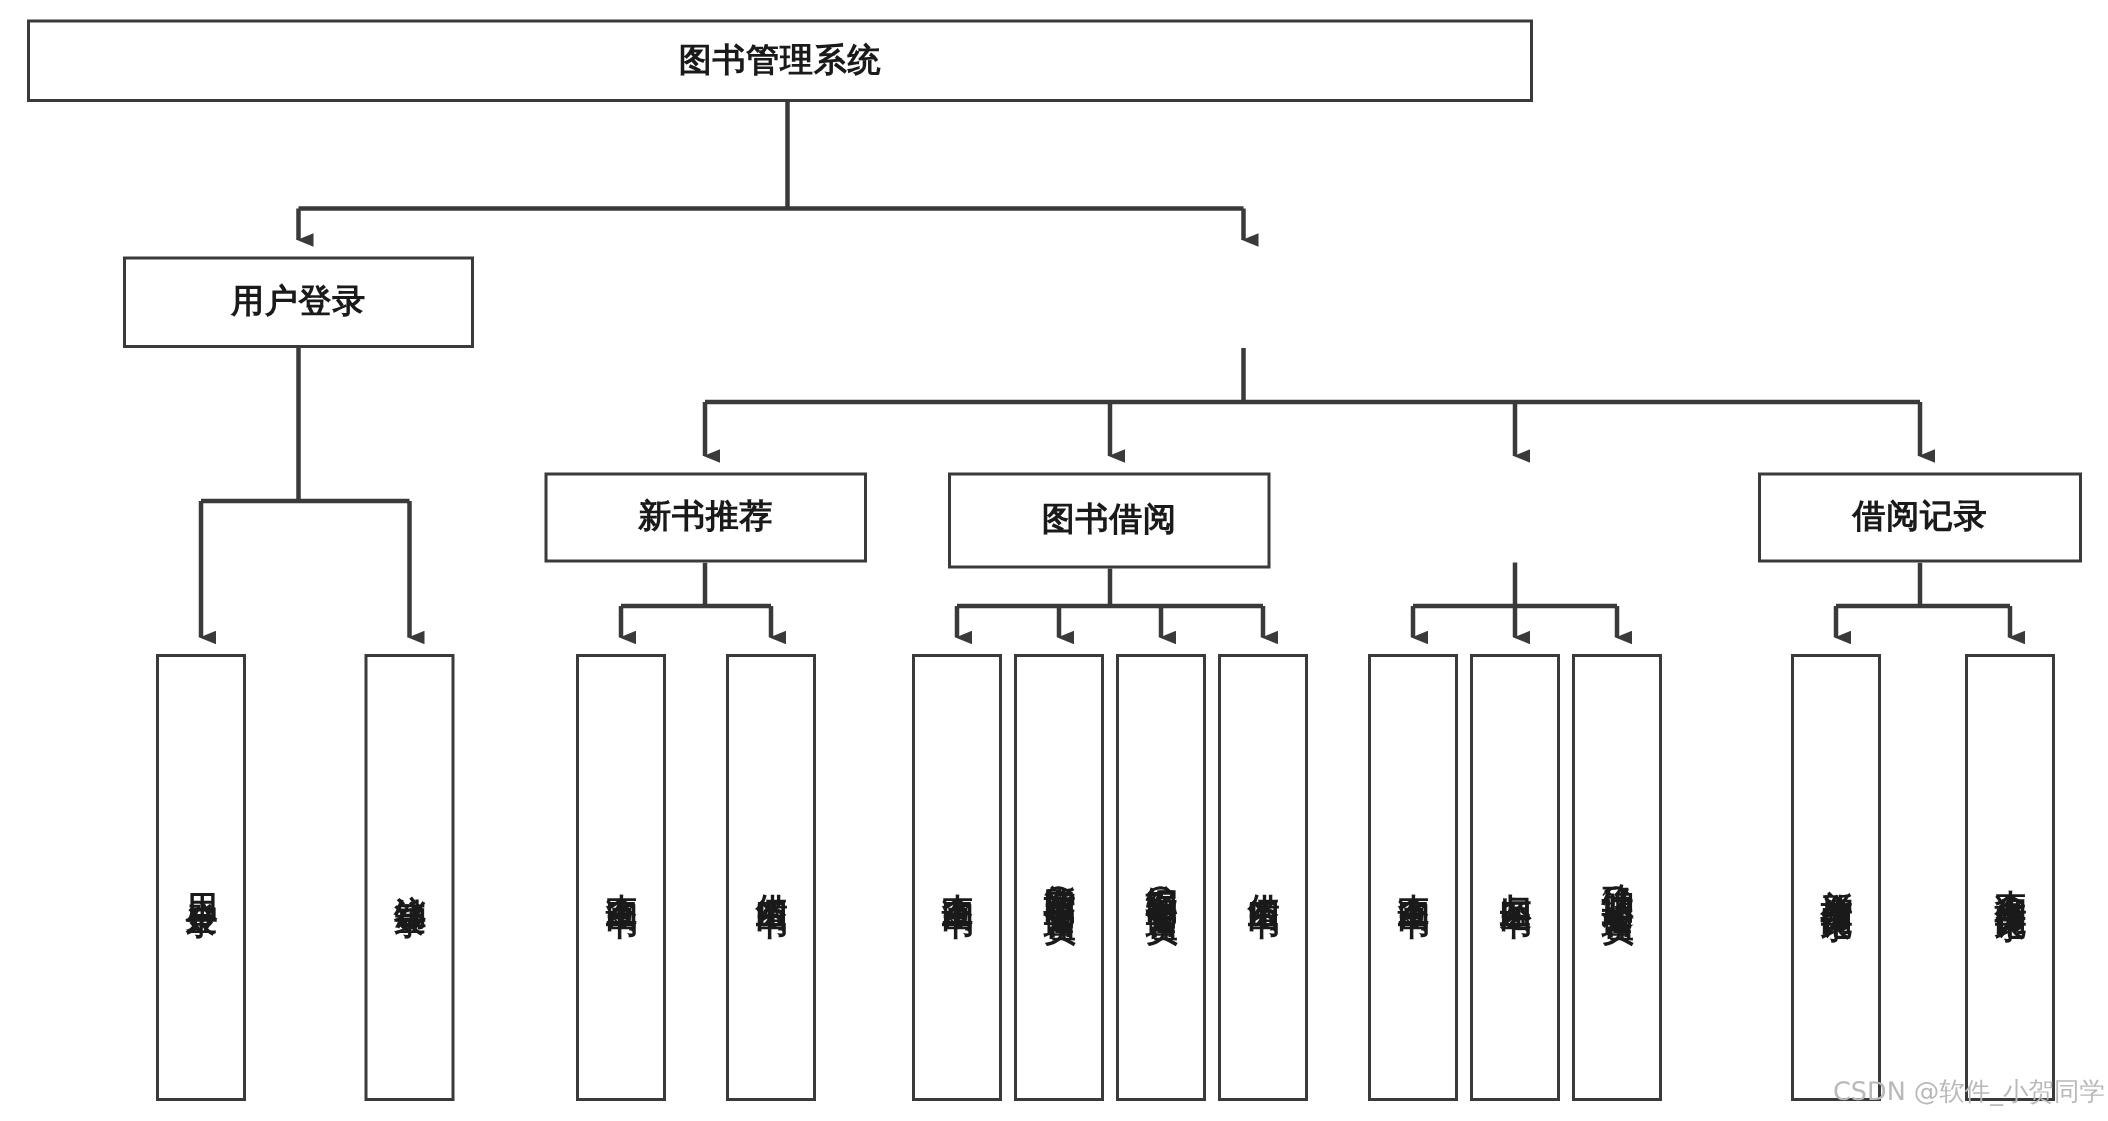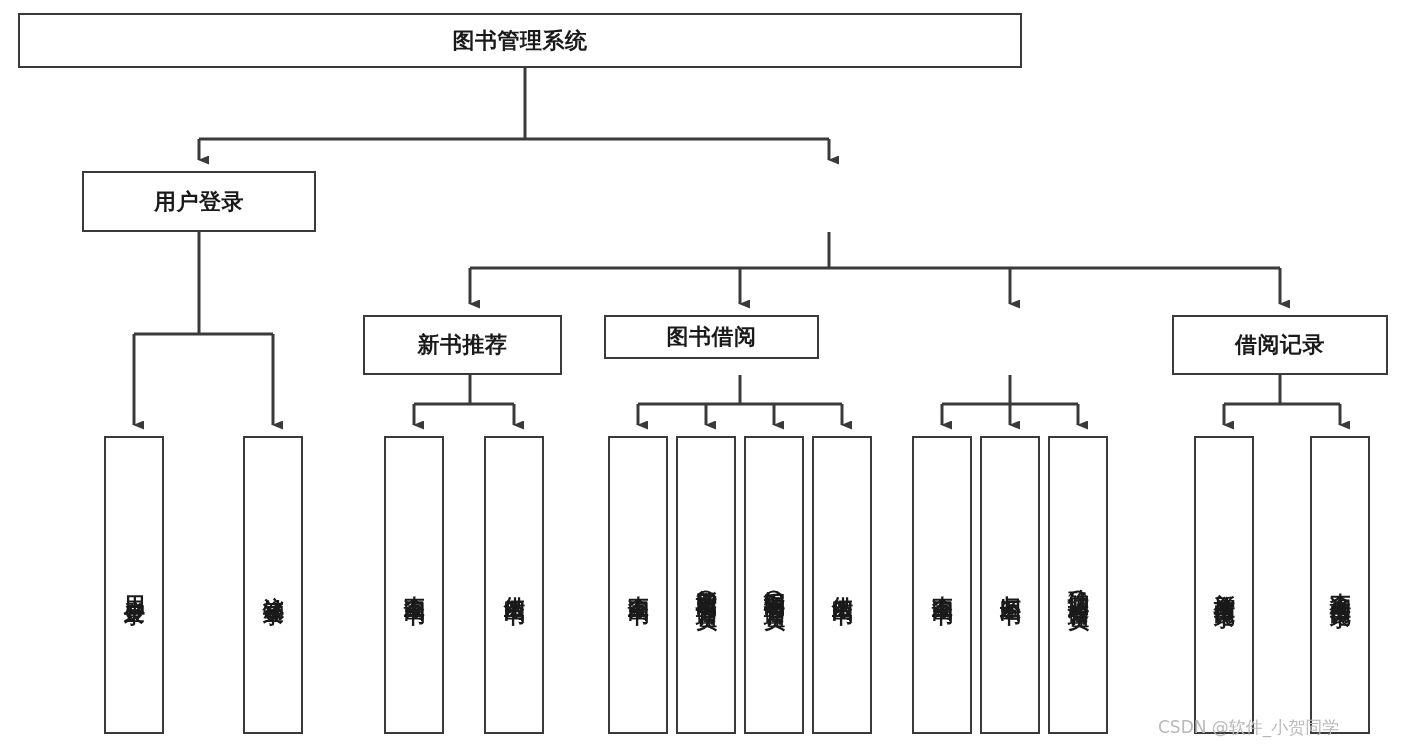--- a/index.html
+++ b/index.html
@@ -115,24 +115,24 @@
   </svg>
 
   <div class="node-box" style="left:18px; top:13px; width:1004px; height:55px;">
     <span class="node-label">图书管理系统</span>
   </div>
 
   <div class="node-box" style="left:82px; top:171px; width:234px; height:61px;">
     <span class="node-label">用户登录</span>
   </div>
 
-  <div class="node-box" style="left:363px; top:315px; width:199px; height:60px;">
+  <div class="node-box" style="left:363px; top:315px; width:215px; height:60px;">
     <span class="node-label">新书推荐</span>
   </div>
-  <div class="node-box" style="left:604px; top:315px; width:215px; height:44px;">
+  <div class="node-box" style="left:632px; top:315px; width:215px; height:64px;">
     <span class="node-label">图书借阅</span>
   </div>
   <div class="node-box" style="left:1172px; top:315px; width:216px; height:60px;text-align:right;">
     <span class="node-label">借阅记录</span>
   </div>
 
   <div class="node-box" style="left:104px; top:436px; width:60px; height:298px;">
     <span class="node-label vertical">用户登录</span>
   </div>
   <div class="node-box" style="left:243px; top:436px; width:60px; height:298px;">
@@ -169,17 +169,17 @@
     <span class="node-label vertical">确认归还（管理员）</span>
   </div>
 
   <div class="node-box" style="left:1194px; top:436px; width:60px; height:298px;">
     <span class="node-label vertical">新增借阅记录</span>
   </div>
   <div class="node-box" style="left:1310px; top:436px; width:60px; height:298px;">
     <span class="node-label vertical">查询借阅记录</span>
   </div>
 
-  <div class="watermark" style="left:1158px; top:716px;">
+  <div class="watermark" style="left:1222px; top:716px;">
     <span>CSDN @软件_小贺同学</span>
   </div>
 
 </div>
 
 </body></html>

